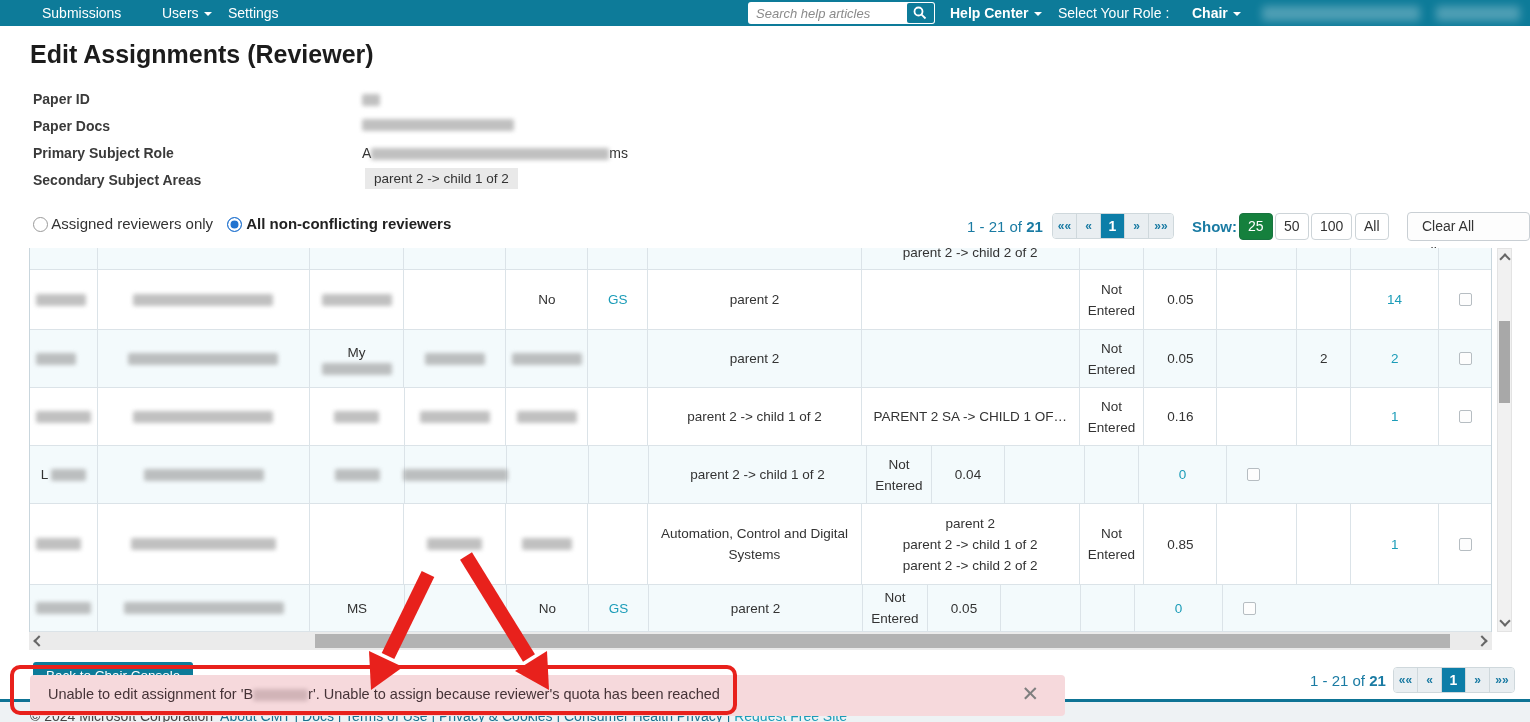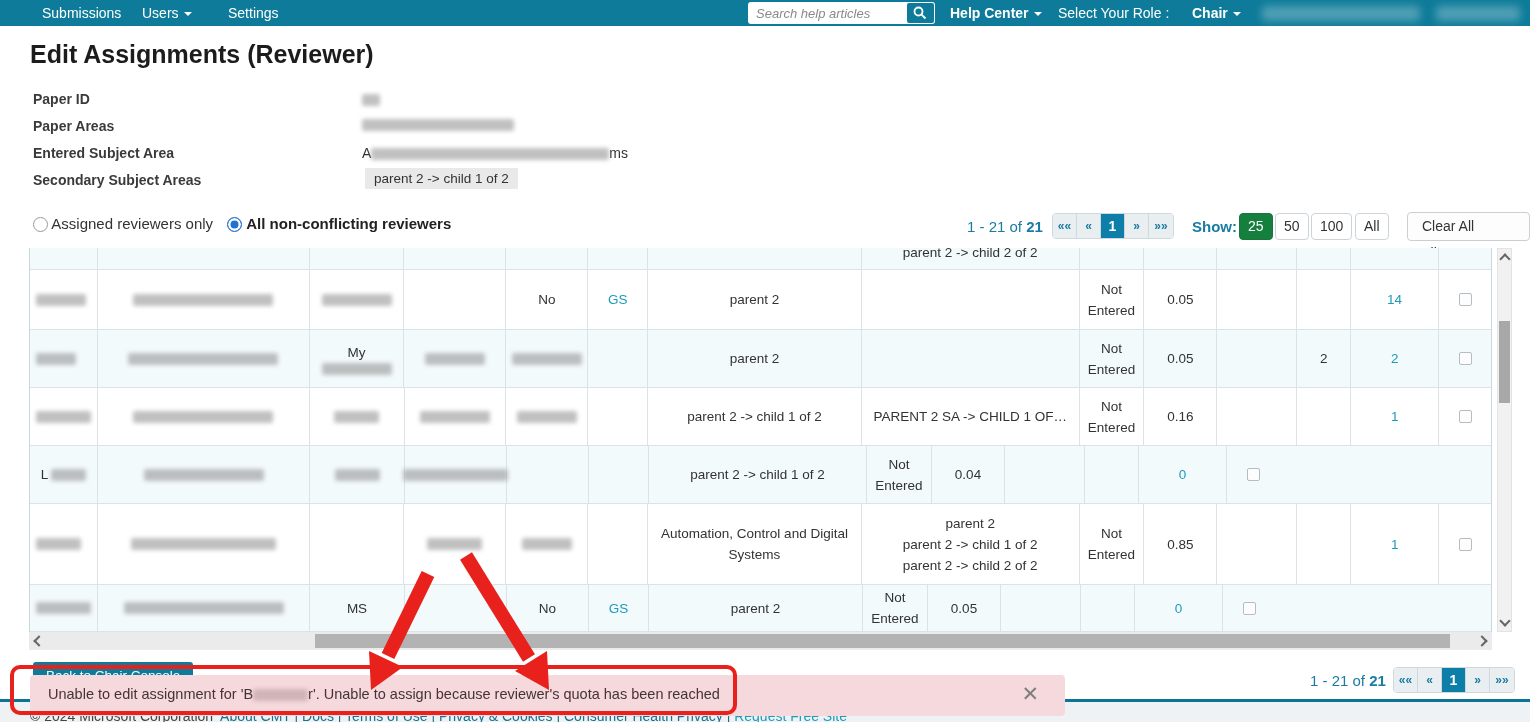--- a/index.html
+++ b/index.html
@@ -82,43 +82,43 @@
   .toast .close { position:absolute; right:26px; top:7px; font-size:21px; color:#7f7f7f; cursor:pointer; }
   .redrect { position:absolute; left:10px; top:665px; width:727px; height:50px; border:4px solid #e8211c; border-radius:10px; z-index:6; pointer-events:none; }
   .arrowsvg { position:absolute; left:0; top:0; width:1530px; height:722px; z-index:7; pointer-events:none; }
   .botpag { position:absolute; top:670px; z-index:2; }
 </style>
 </head>
 <body>
 
 <div class="topnav">
   <div class="navitem" style="left:42px">Submissions</div>
-  <div class="navitem" style="left:142px"><span>Users</span><span class="caret"></span></div>
+  <div class="navitem" style="left:162px"><span>Users</span><span class="caret"></span></div>
   <div class="navitem" style="left:228px">Settings</div>
   <div class="searchwrap">
     <input type="text" placeholder="Search help articles" style="">
     <div class="searchbtn">
       <svg width="14" height="14" viewBox="0 0 14 14" style="margin:3px 0 0 6px">
         <circle cx="5.5" cy="5.5" r="4" fill="none" stroke="#fff" stroke-width="1.8"></circle>
         <line x1="8.6" y1="8.6" x2="12.5" y2="12.5" stroke="#fff" stroke-width="1.8"></line>
       </svg>
     </div>
   </div>
   <div class="navitem bold" style="left:950px"><span>Help Center</span><span class="caret"></span></div>
   <div class="navitem" style="left:1058px">Select Your Role :</div>
   <div class="navitem bold" style="left:1192px"><span>Chair</span><span class="caret"></span></div>
   <div class="navblur" style="left:1262px;width:158px"></div>
   <div class="navblur" style="left:1436px;width:84px"></div>
 </div>
 
 <div class="pagetitle">Edit Assignments (Reviewer)</div>
 
 <div class="flabel" style="top:91px">Paper ID</div>
-<div class="flabel" style="top:118px">Paper Areas</div>
-<div class="flabel" style="top:145px">Entered Subject Area</div>
+<div class="flabel" style="top:118px">Paper Docs</div>
+<div class="flabel" style="top:145px">Primary Subject Role</div>
 <div class="flabel" style="top:172px">Secondary Subject Areas</div>
 
 <div class="fvalue" style="top:91px"><span class="blur" style="width:18px"></span></div>
 <div class="fvalue" style="top:116px"><span class="blur" style="width:152px"></span></div>
 <div class="fvalue" style="top:145px"><span>A</span><span class="blur" style="width:238px"></span><span>ms</span></div>
 <div class="fvalue" style="top:170px;left:365px"><span class="satag">parent 2 -&gt; child 1 of 2</span></div>
 
 <div class="radiorow">
   <label><span class="radio off"></span> <span>Assigned reviewers only</span></label><label style="margin-left:-12px"><span class="radio on"></span> <span class="lbl2">All non-conflicting reviewers</span></label>
 </div>

